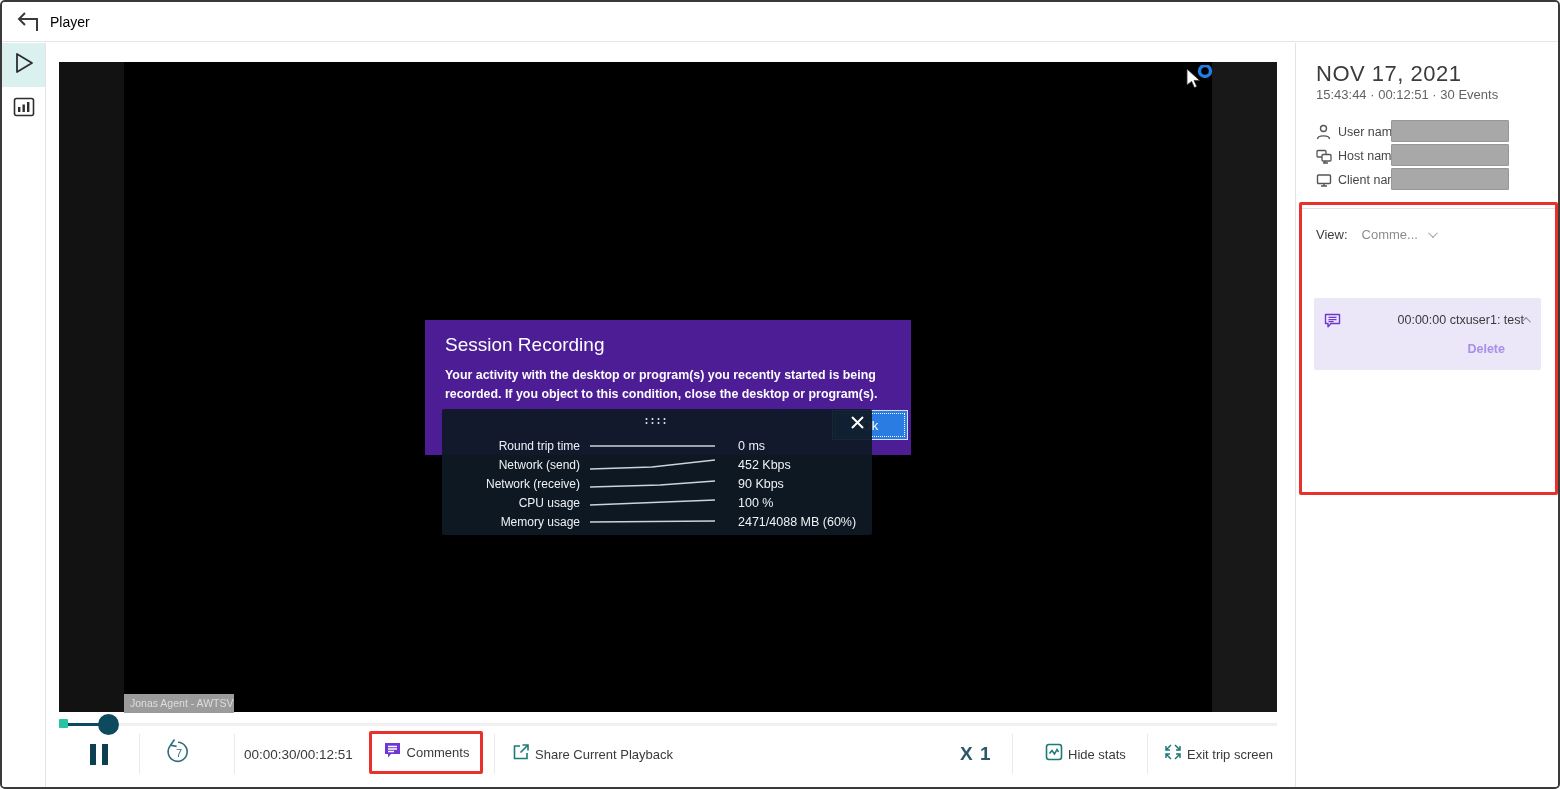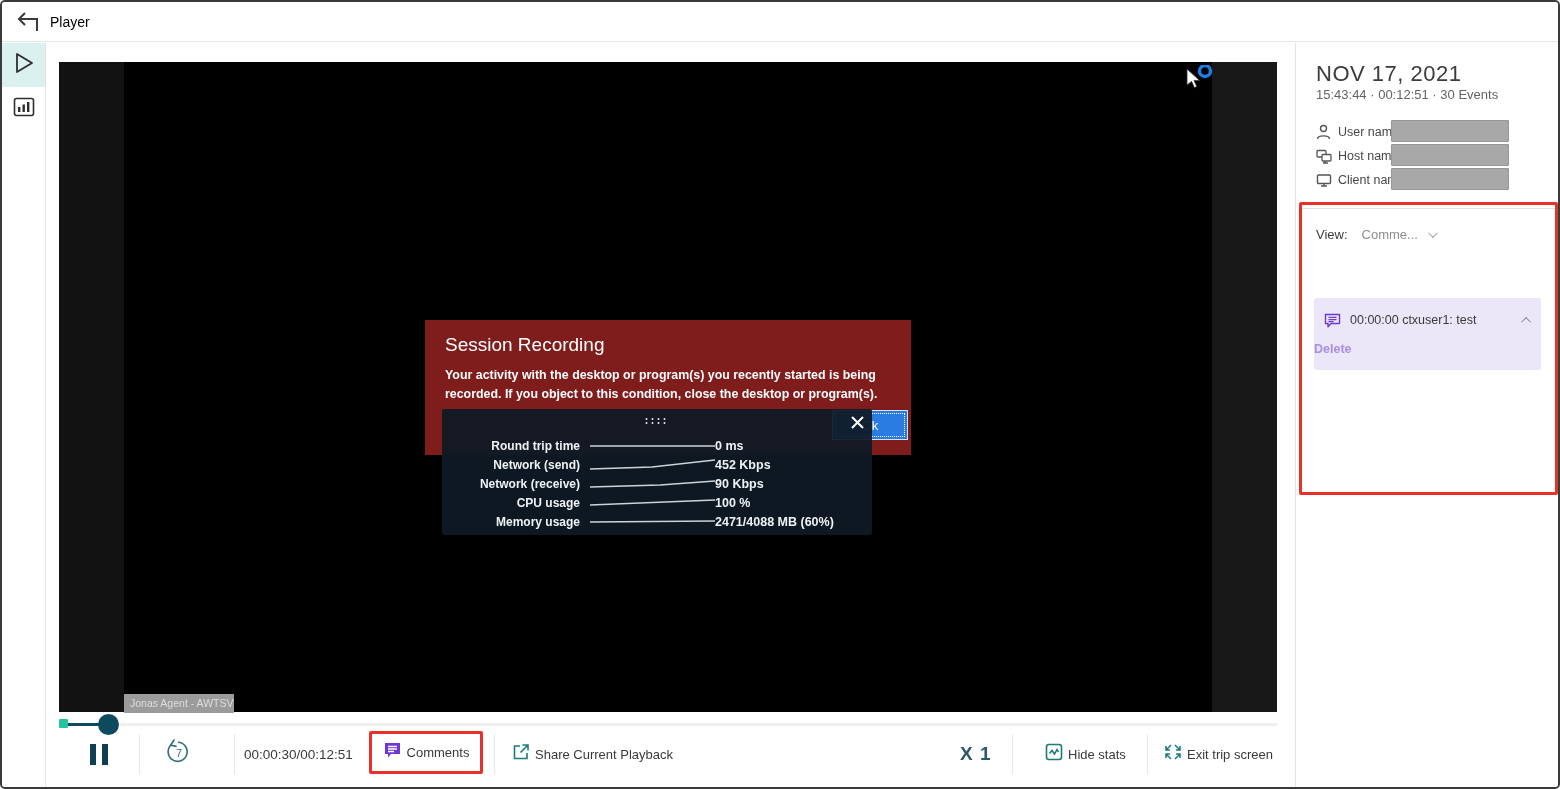--- a/index.html
+++ b/index.html
@@ -36,61 +36,61 @@
   .view-row { position:absolute; left:20px; top:184px; display:flex; align-items:center; cursor:pointer; }
   .view-label { font-size:13px; color:#3c3c3c; margin-right:14px; }
   .view-value { font-size:13px; color:#8d8d8d; margin-right:10px; }
   .search-box { position:absolute; left:18px; top:213px; width:227px; height:28px;
                 border:1px solid #dadada; border-radius:2px; display:flex; align-items:center; padding:0 8px; }
   .search-box input { border:none; outline:none; width:100%; font-size:13px; color:#555;
                       margin-left:6px; font-family:"Liberation Sans",sans-serif; }
   .search-box input::placeholder { color:#c2c2c2; }
 
   .c-item { position:absolute; left:18px; width:227px; background:#ebe6f8; border-radius:2px; }
-  .c-row { height:44px; display:flex; align-items:center; padding:0 10px; cursor:pointer; }
+  .c-row { height:44px; display:flex; align-items:center; padding:0 10px; cursor:pointer;text-align:right; }
   .c-bubble { margin-right:9px; display:flex; }
   .c-dot { width:7px; height:7px; border-radius:50%; margin-right:5px; flex:none; }
   .c-text { font-size:12.5px; color:#3a3a3a; flex:1; white-space:nowrap; overflow:hidden; }
-  .c-actions { height:26px; display:flex; padding-right:56px; }
+  .c-actions { height:26px; display:flex; justify-content:flex-end; padding-right:36px; }
   .c-delete { font-size:12.5px; color:#a98fe6; font-weight:600; cursor:pointer; }
   .chev { width:7px; height:7px; border-right:1.6px solid #8a8a8a; border-bottom:1.6px solid #8a8a8a; flex:none; }
   .chev.down { transform:rotate(45deg) translateY(-2px); }
   .chev.up { transform:rotate(-135deg) translateY(-2px); }
 
   
   .video { position:absolute; left:57px; top:60px; width:1218px; height:650px; background:#000; }
   .v-strip-l { position:absolute; left:0; top:0; width:65px; height:100%; background:#121212; }
   .v-strip-r { position:absolute; right:0; top:0; width:65px; height:100%; background:#181818; }
   .v-taskbar-item { position:absolute; left:65px; top:632px; width:110px; height:19px;
                     background:#9b9b9b; color:#dedede; font-size:10.5px; line-height:19px;
                     padding:0 6px; white-space:nowrap; overflow:hidden; }
   .v-cursor { position:absolute; left:1126px; top:3px; }
 
   
-  .dialog { position:absolute; left:366px; top:258px; width:486px; height:135px; background:#7f1d1d; }
+  .dialog { position:absolute; left:366px; top:258px; width:486px; height:135px; background:#4c1d95; }
   .dlg-title { position:absolute; left:20px; top:14px; font-size:19px; color:#fff; font-weight:400; }
   .dlg-body { position:absolute; left:20px; top:46px; width:450px; font-size:12.4px;
               font-weight:600; line-height:1.55; color:#fdfdfd; }
   .dlg-ok { position:absolute; left:407px; top:90px; width:76px; height:30px; background:#2a7ce2;
             border:1px solid #cfe3f8; outline:1px dotted #fff; outline-offset:-4px;
             color:#fff; font-size:13px; display:flex; align-items:center; justify-content:center; cursor:pointer; }
 
   
   .stats-overlay { position:absolute; left:383px; top:347px; width:430px; height:126px;
                    background:rgba(15,26,37,0.94); border-radius:2px; color:#eef2f5; }
   .so-handle { position:absolute; left:50%; top:9px; transform:translateX(-50%);
                display:grid; grid-template-columns:repeat(4,5px); grid-gap:2px 1px; cursor:move; }
   .so-handle i { width:2px; height:2px; background:#e8edf1; border-radius:50%; }
   .so-close { position:absolute; right:6px; top:4px; width:18px; height:18px; cursor:pointer; display:flex;
               align-items:center; justify-content:center; }
   .so-rows { position:absolute; left:0; top:28px; width:100%; }
   .so-row { height:18.8px; display:flex; align-items:center; }
-  .so-label { width:138px; text-align:right; font-size:12px; font-weight:700; flex:none;padding-left:33px; }
+  .so-label { width:138px; text-align:right; font-size:12px; font-weight:400; flex:none;padding-left:33px; }
   .so-spark { margin-left:10px; width:125px; flex:none; display:flex; }
-  .so-value { margin-left:0; font-size:12.5px; font-weight:700; white-space:nowrap; }
+  .so-value { margin-left:23px; font-size:12.5px; font-weight:400; white-space:nowrap; }
 
   
   .seek { position:absolute; left:57px; top:714px; width:1218px; height:18px; cursor:pointer; }
   .seek-track { position:absolute; left:0; top:7px; width:100%; height:3px; background:#f0f0f0; }
   .seek-fill { position:absolute; left:0; top:7px; width:49px; height:3px; background:#0e4a5e; }
   .seek-marker { position:absolute; left:0; top:3px; width:9px; height:9px; background:#28c4a2; border-radius:1px; }
   .seek-knob { position:absolute; left:39px; top:-2px; width:21px; height:21px; border-radius:50%;
                background:#0e4a5e; cursor:grab; }
 
   

